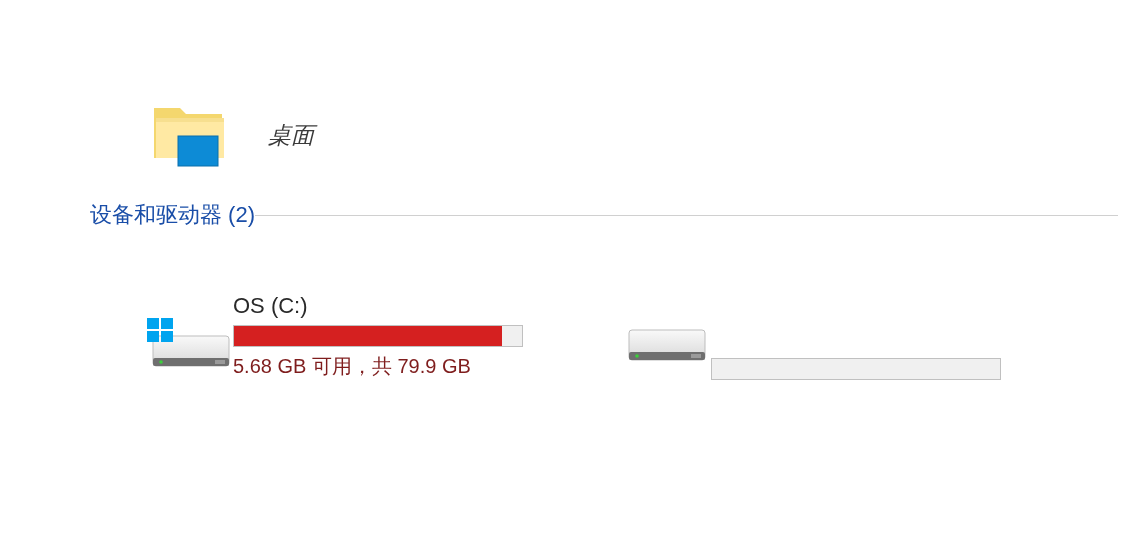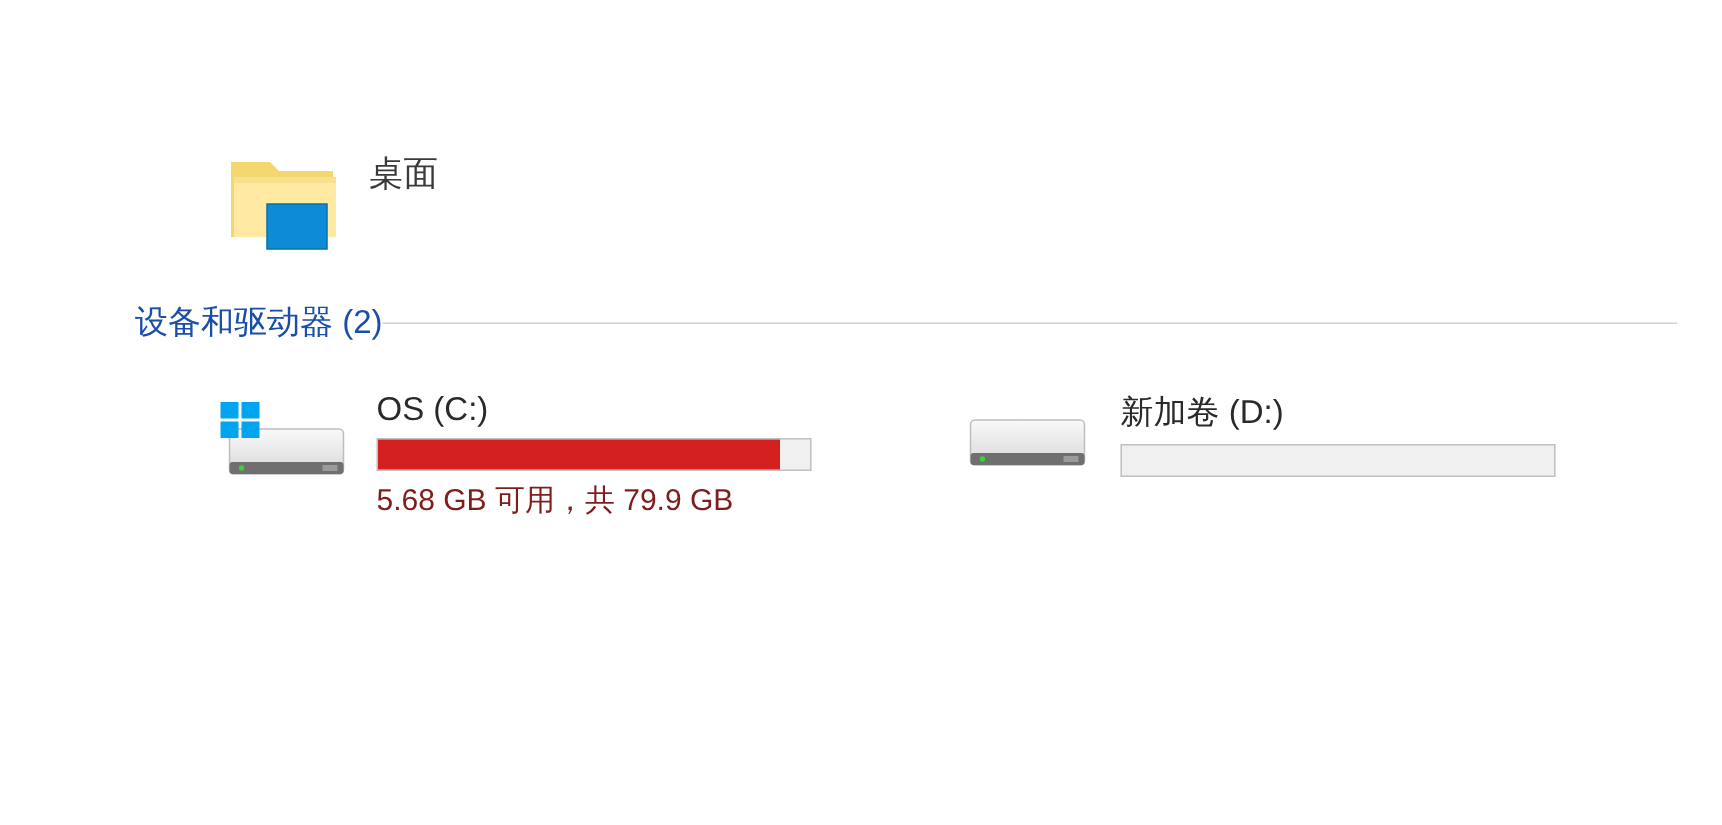--- a/index.html
+++ b/index.html
@@ -9,23 +9,24 @@
       width: 1148px;
       height: 550px;
       padding: 40px 0 0 0;
       color: #3a3a3a;
     }
     .content {
       padding: 0 30px 0 90px;
     }
     .folder-row {
       display: flex;
-      align-items: flex-start;
+      align-items: center;
       margin: 60px 0 30px 60px;
-      gap: 16px;
+      gap: 38px;
+      font-style: italic;
     }
     .folder-icon-wrap {
       width: 80px;
       height: 70px;
       position: relative;
     }
     .folder-icon svg {
       width: 80px;
       height: 70px;
       display: block;
@@ -51,22 +52,22 @@
       background: #d0d0d0;
     }
     .drives-row {
       display: flex;
       gap: 100px;
       margin-top: 30px;
       margin-left: 55px;
     }
     .drive-item {
       display: flex;
-      align-items: flex-start;
-      gap: 18px;
+      align-items: flex-end;
+      margin-top: 33px;
     }
     .drive-icon-col {
       width: 88px;
       height: 70px;
       display: flex;
       align-items: center;
       justify-content: center;
     }
     .drive-icon svg {
       width: 88px;
@@ -175,21 +176,20 @@
               </linearGradient>
             </defs>
             <rect x="6" y="18" width="76" height="30" rx="3" fill="url(#drvg2)" stroke="#bdbdbd"></rect>
             <rect x="6" y="40" width="76" height="8" rx="2" fill="#6f6f6f"></rect>
             <circle cx="14" cy="44" r="1.8" fill="#3bd13b"></circle>
             <rect x="68" y="42" width="10" height="4" fill="#9a9a9a"></rect>
           </svg>
         </span>
       </div>
       <div class="drive-info">
-        <span class="drive-name">新加卷 (D:)</span>
         <div class="capacity-bar">
           <span class="capacity-fill blue" style="width:0%"></span>
         </div>
       </div>
     </div>
 
   </div>
 
 </div>
 

